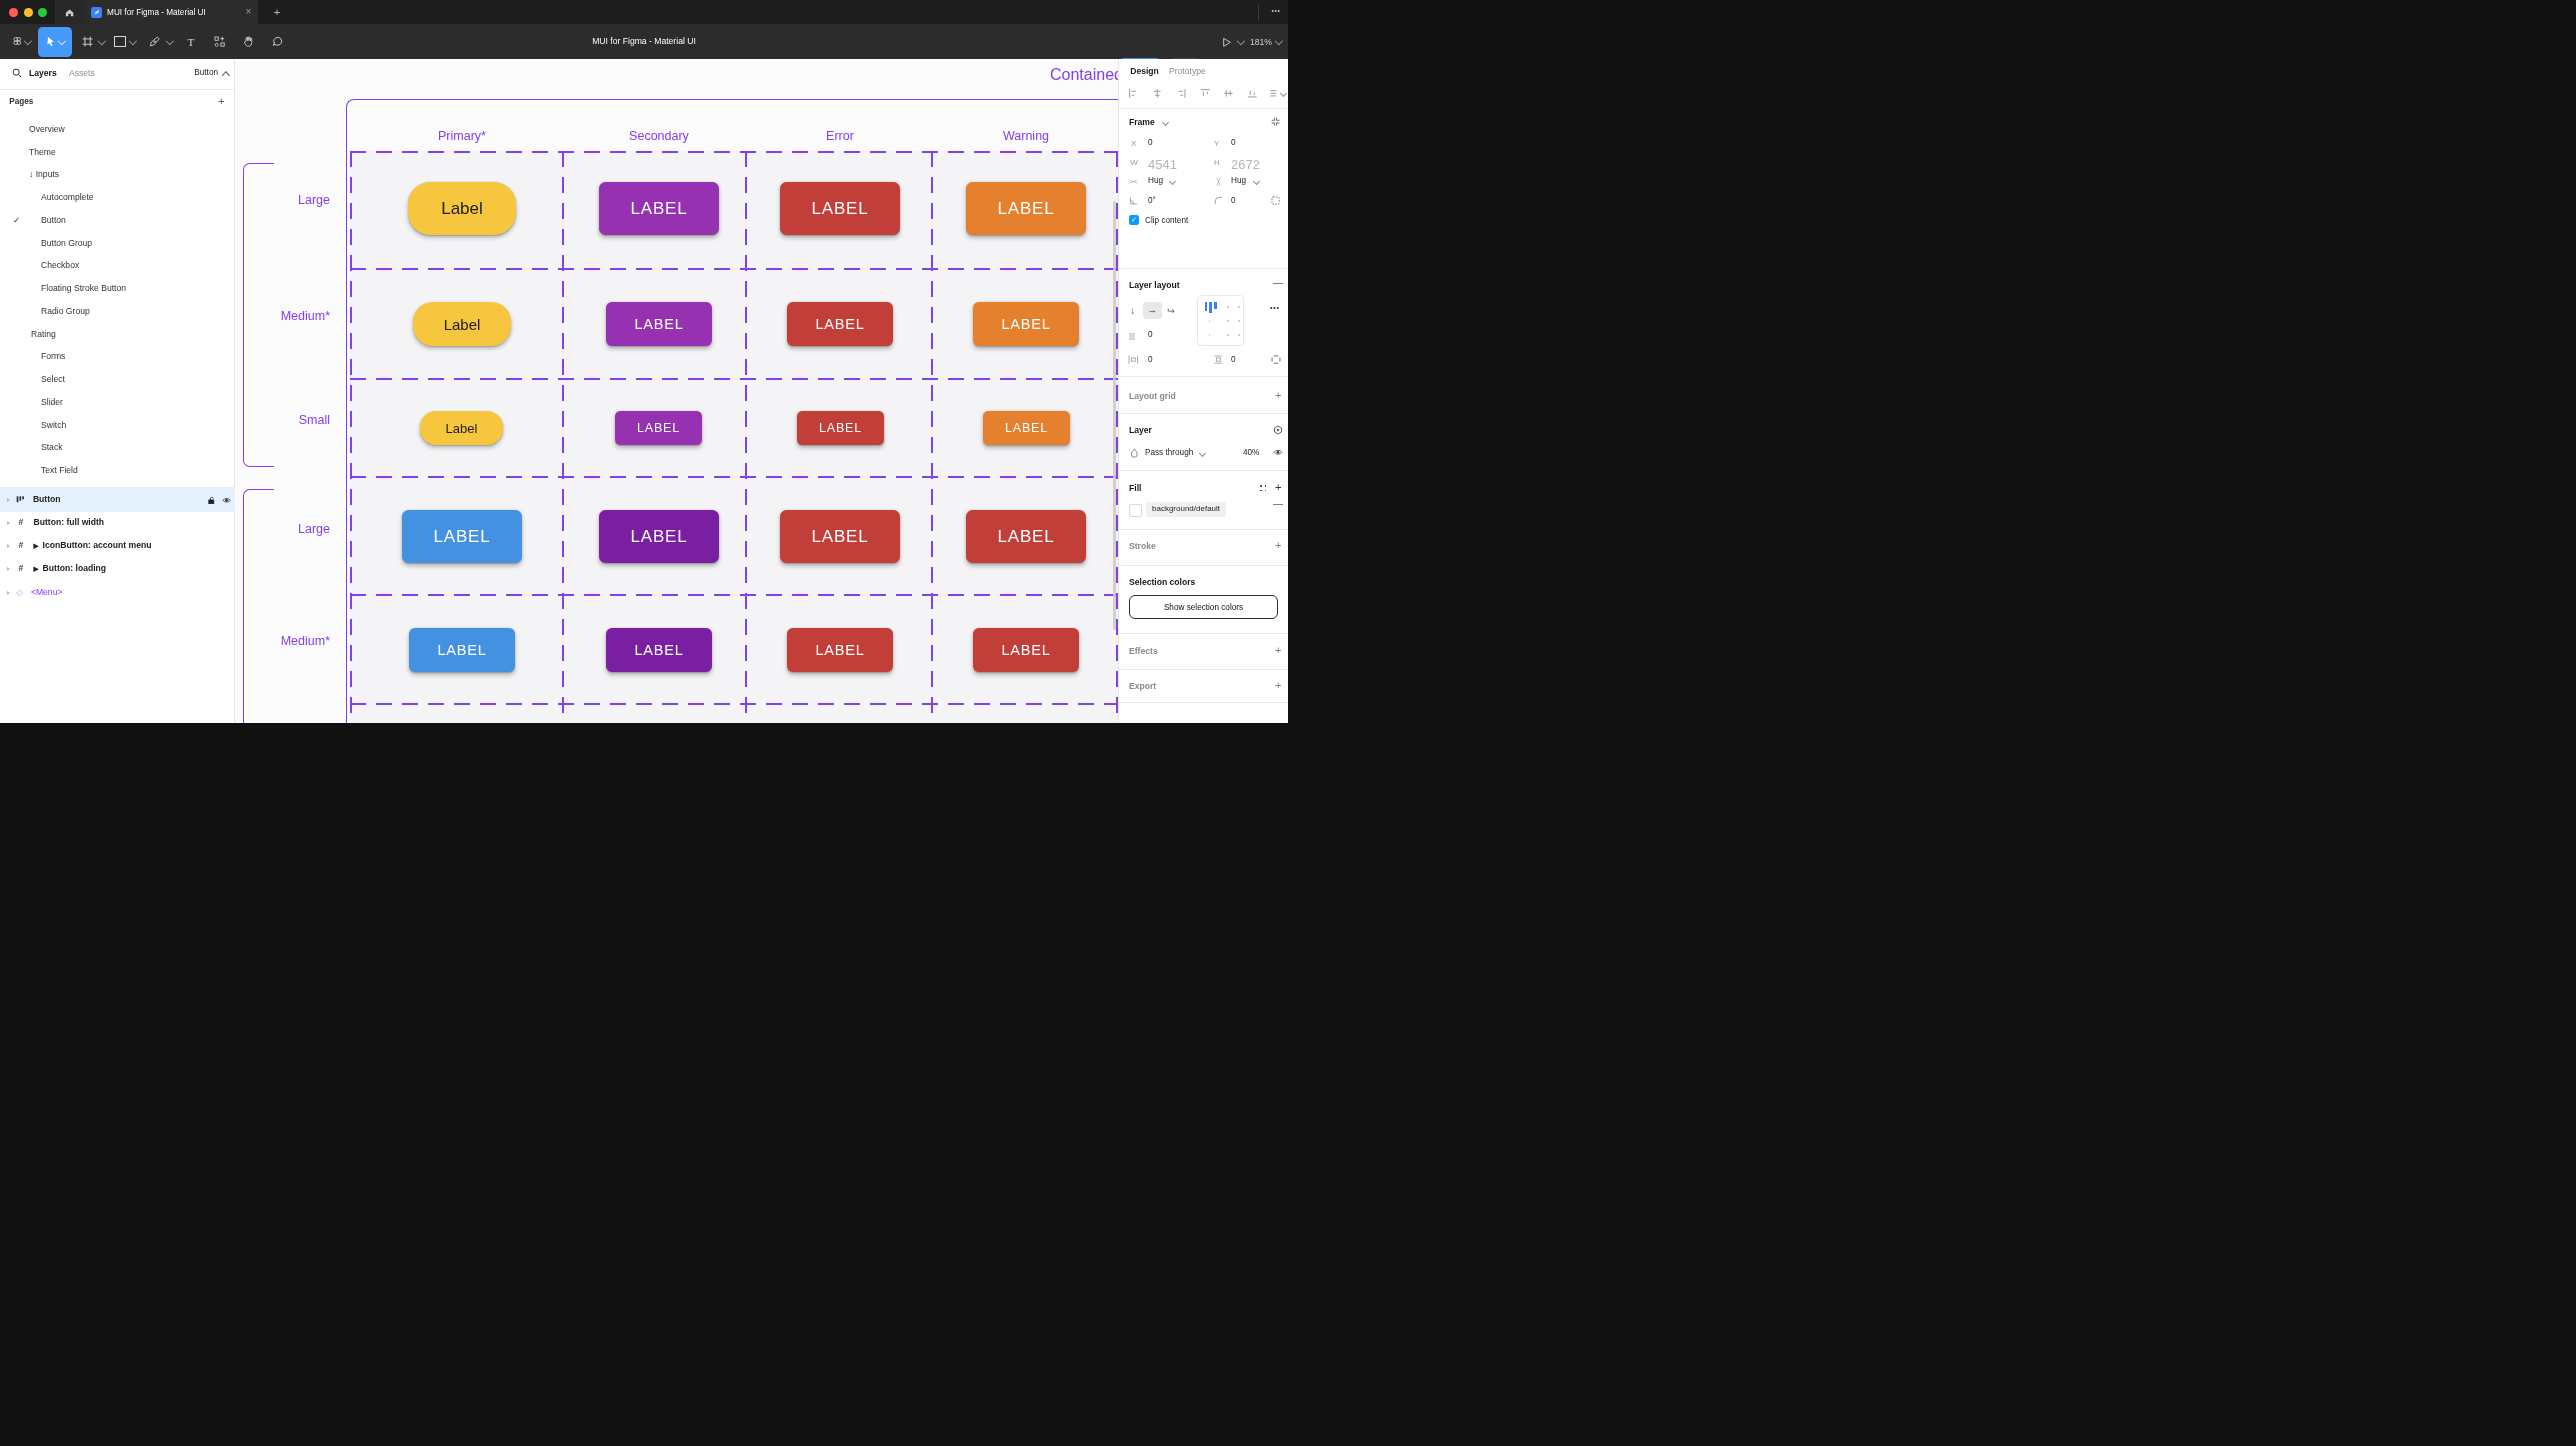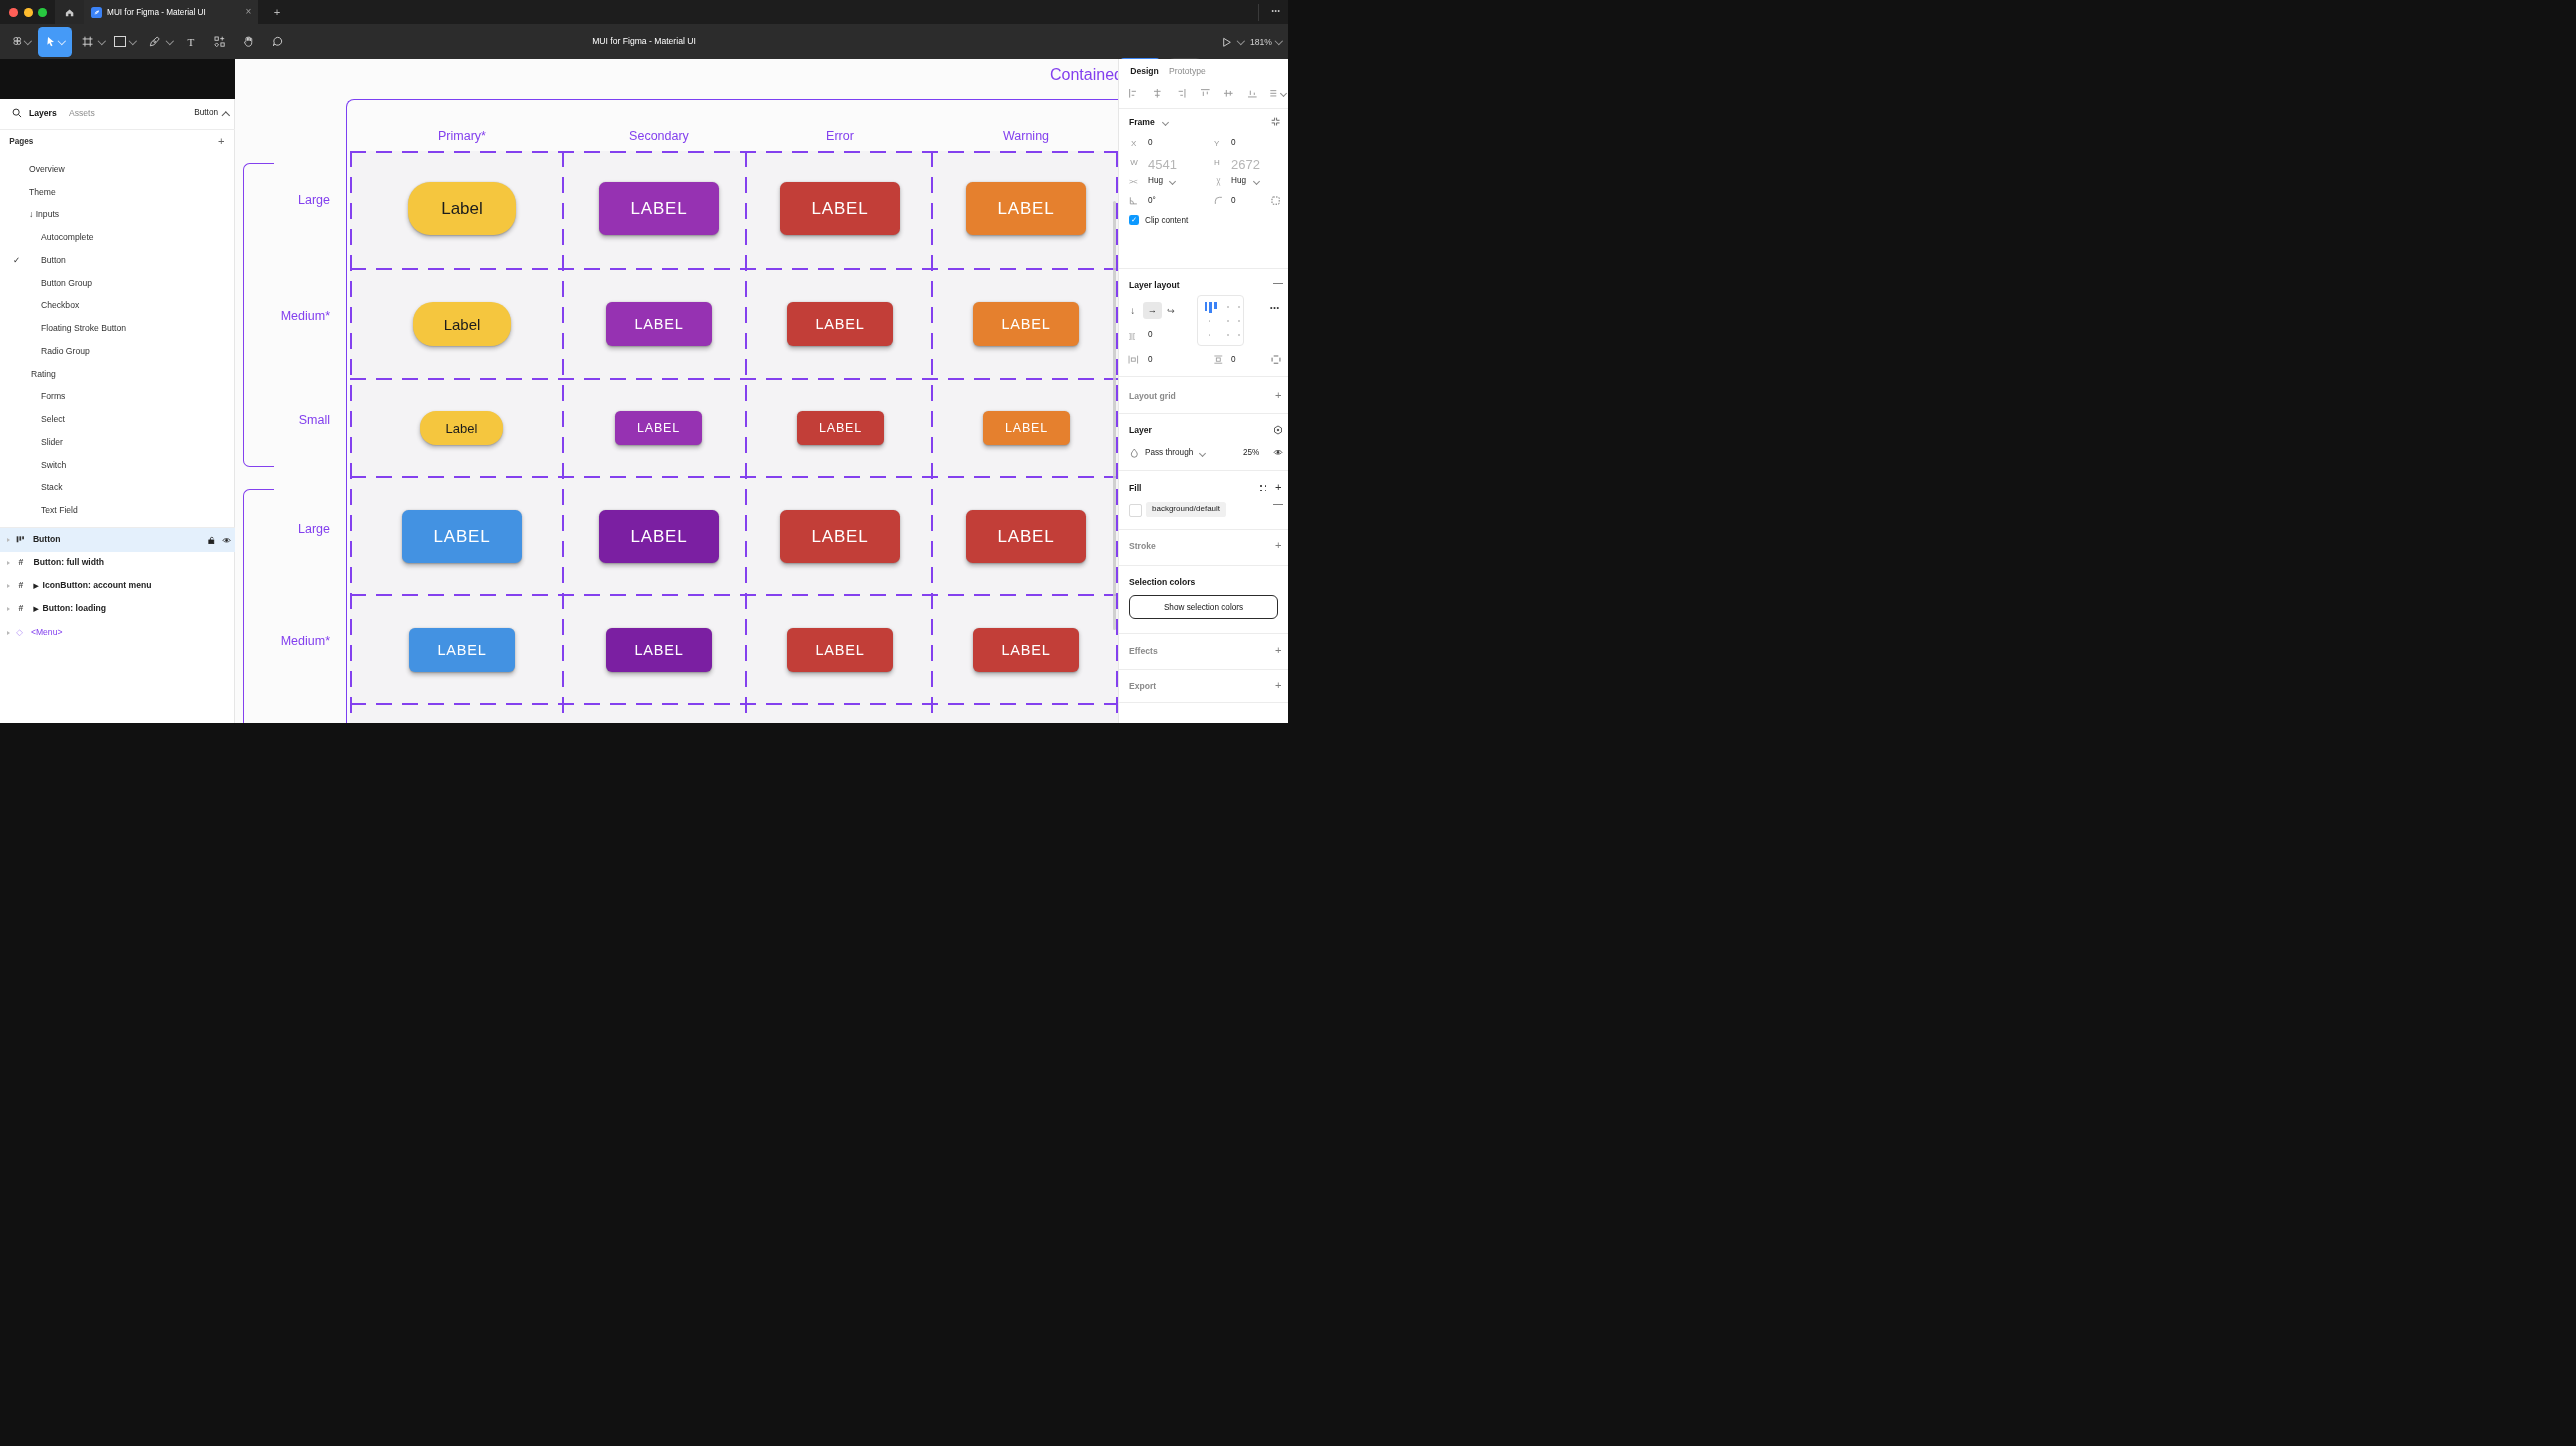--- a/index.html
+++ b/index.html
@@ -23,21 +23,21 @@
   .chev{display:inline-block;width:4.6px;height:4.6px;border-right:0.9px solid #9a9a9a;border-bottom:0.9px solid #9a9a9a;transform:rotate(45deg) translate(-0.7px,-0.7px);}
   .chev.up{transform:rotate(-135deg);}
   #selTool{left:38px;top:2.6px;width:34px;height:30px;background:#459af7;border-radius:4.6px;display:flex;align-items:center;justify-content:center;gap:3.3px;}
   #tbTitle{left:446px;top:0;width:396px;height:35px;line-height:35px;text-align:center;color:#fff;font-size:8.6px;}
   #shareBtn{left:1120px;top:34px;width:40px;height:18.5px;background:#3f87f5;color:#fff;font-size:8.2px;border-radius:4px;text-align:center;line-height:18.5px;}
   #devToggle{left:1165px;top:34px;width:40px;height:18.5px;border-radius:9.2px;background:#454545;}
   #devKnob{left:2px;top:2px;width:14.5px;height:14.5px;border-radius:50%;background:#6d6d6d;color:#fff;font-size:6.3px;text-align:center;line-height:14.5px;font-weight:bold;}
   #playWrap{left:1222px;top:9.2px;height:17px;display:flex;align-items:center;gap:6px;}
   #zoomCtl{left:1250px;top:9.2px;height:17px;display:flex;align-items:center;gap:4px;color:#d2d2d2;font-size:8.6px;}
   
-  #sidebar{left:0;top:59px;width:235px;height:664px;background:#fff;border-right:0.7px solid #e6e6e6;box-sizing:border-box;margin-top:40px;}
+  #sidebar{left:0;top:59px;width:235px;height:664px;background:#fff;border-right:0.7px solid #e6e6e6;box-sizing:border-box;}
   .sbdivider{left:0;width:235px;height:0.7px;background:#ececec;}
   #sbHeader .t{font-size:8.6px;}
   .pageRow{left:0;width:235px;height:14.5px;line-height:14.5px;font-size:8.6px;color:#333;}
   .layerRow{left:0;width:235px;height:17px;line-height:17px;font-size:8.6px;color:#222;display:flex;align-items:center;}
   .disc{width:0;height:0;border-left:3.3px solid #b9b9b9;border-top:2.6px solid transparent;border-bottom:2.6px solid transparent;margin-left:7.3px;flex:none;}
   .frameGlyph{color:#444;font-size:8.6px;font-weight:bold;width:9.2px;text-align:center;margin-left:6px;flex:none;}
   #selBand{left:0;top:429px;width:235px;height:24px;background:#e4f0fc;}
   
   #canvas{left:235px;top:59px;width:884px;height:664px;background:#fbfbfb;overflow:hidden;}
   .vdash{width:2.3px;background:repeating-linear-gradient(to bottom,#8340ee 0 16px,rgba(0,0,0,0) 16px 26px);}
@@ -472,21 +472,21 @@
   <span class="abs secHead" style="left:10px;top:366px">Layer</span>
   <svg class="abs" style="left:154px;top:366px" width="10" height="10" viewBox="0 0 15 15" stroke="#333" stroke-width="1.2" fill="none">
       <path d="M7.5 1.5 L12.7 4.5 V10.5 L7.5 13.5 L2.3 10.5 V4.5 Z"></path>
       <circle cx="7.5" cy="7.5" r="1.2" fill="#333"></circle>
     </svg>
   <svg class="abs" style="left:10.6px;top:389px" width="8.6" height="10" viewBox="0 0 13 15" stroke="#777" stroke-width="1.3" fill="none">
       <path d="M6.5 1.5 C8.5 4.5 11 6.8 11 9.3 a4.5 4.6 0 1 1 -9 0 C2 6.8 4.5 4.5 6.5 1.5 Z"></path>
     </svg>
   <span class="abs propVal" style="left:26px;top:389px">Pass through</span>
   <span class="abs chevD" style="left:81px;top:392px"></span>
-  <span class="abs propVal" style="left:124px;top:389px">25%</span>
+  <span class="abs propVal" style="left:124px;top:389px">40%</span>
   <svg class="abs" style="left:154px;top:389px" width="10" height="8.6" viewBox="0 0 16 14" fill="none" stroke="#333" stroke-width="1.2">
       <path d="M1.5 7 C4.5 3 11.5 3 14.5 7 C11.5 11 4.5 11 1.5 7 Z"></path>
       <circle cx="8" cy="7" r="1.7" fill="#333"></circle>
     </svg>
   <div class="insDivider abs" style="top:411px"></div>
 
   <span class="abs secHead" style="left:10px;top:424px">Fill</span>
   <div class="abs" style="left:141px;top:426px;width:6.6px;height:6.6px">
     <span class="dot" style="left:0;top:0;background:#333"></span>
       <span class="dot" style="left:4.6px;top:0;background:#333"></span>

